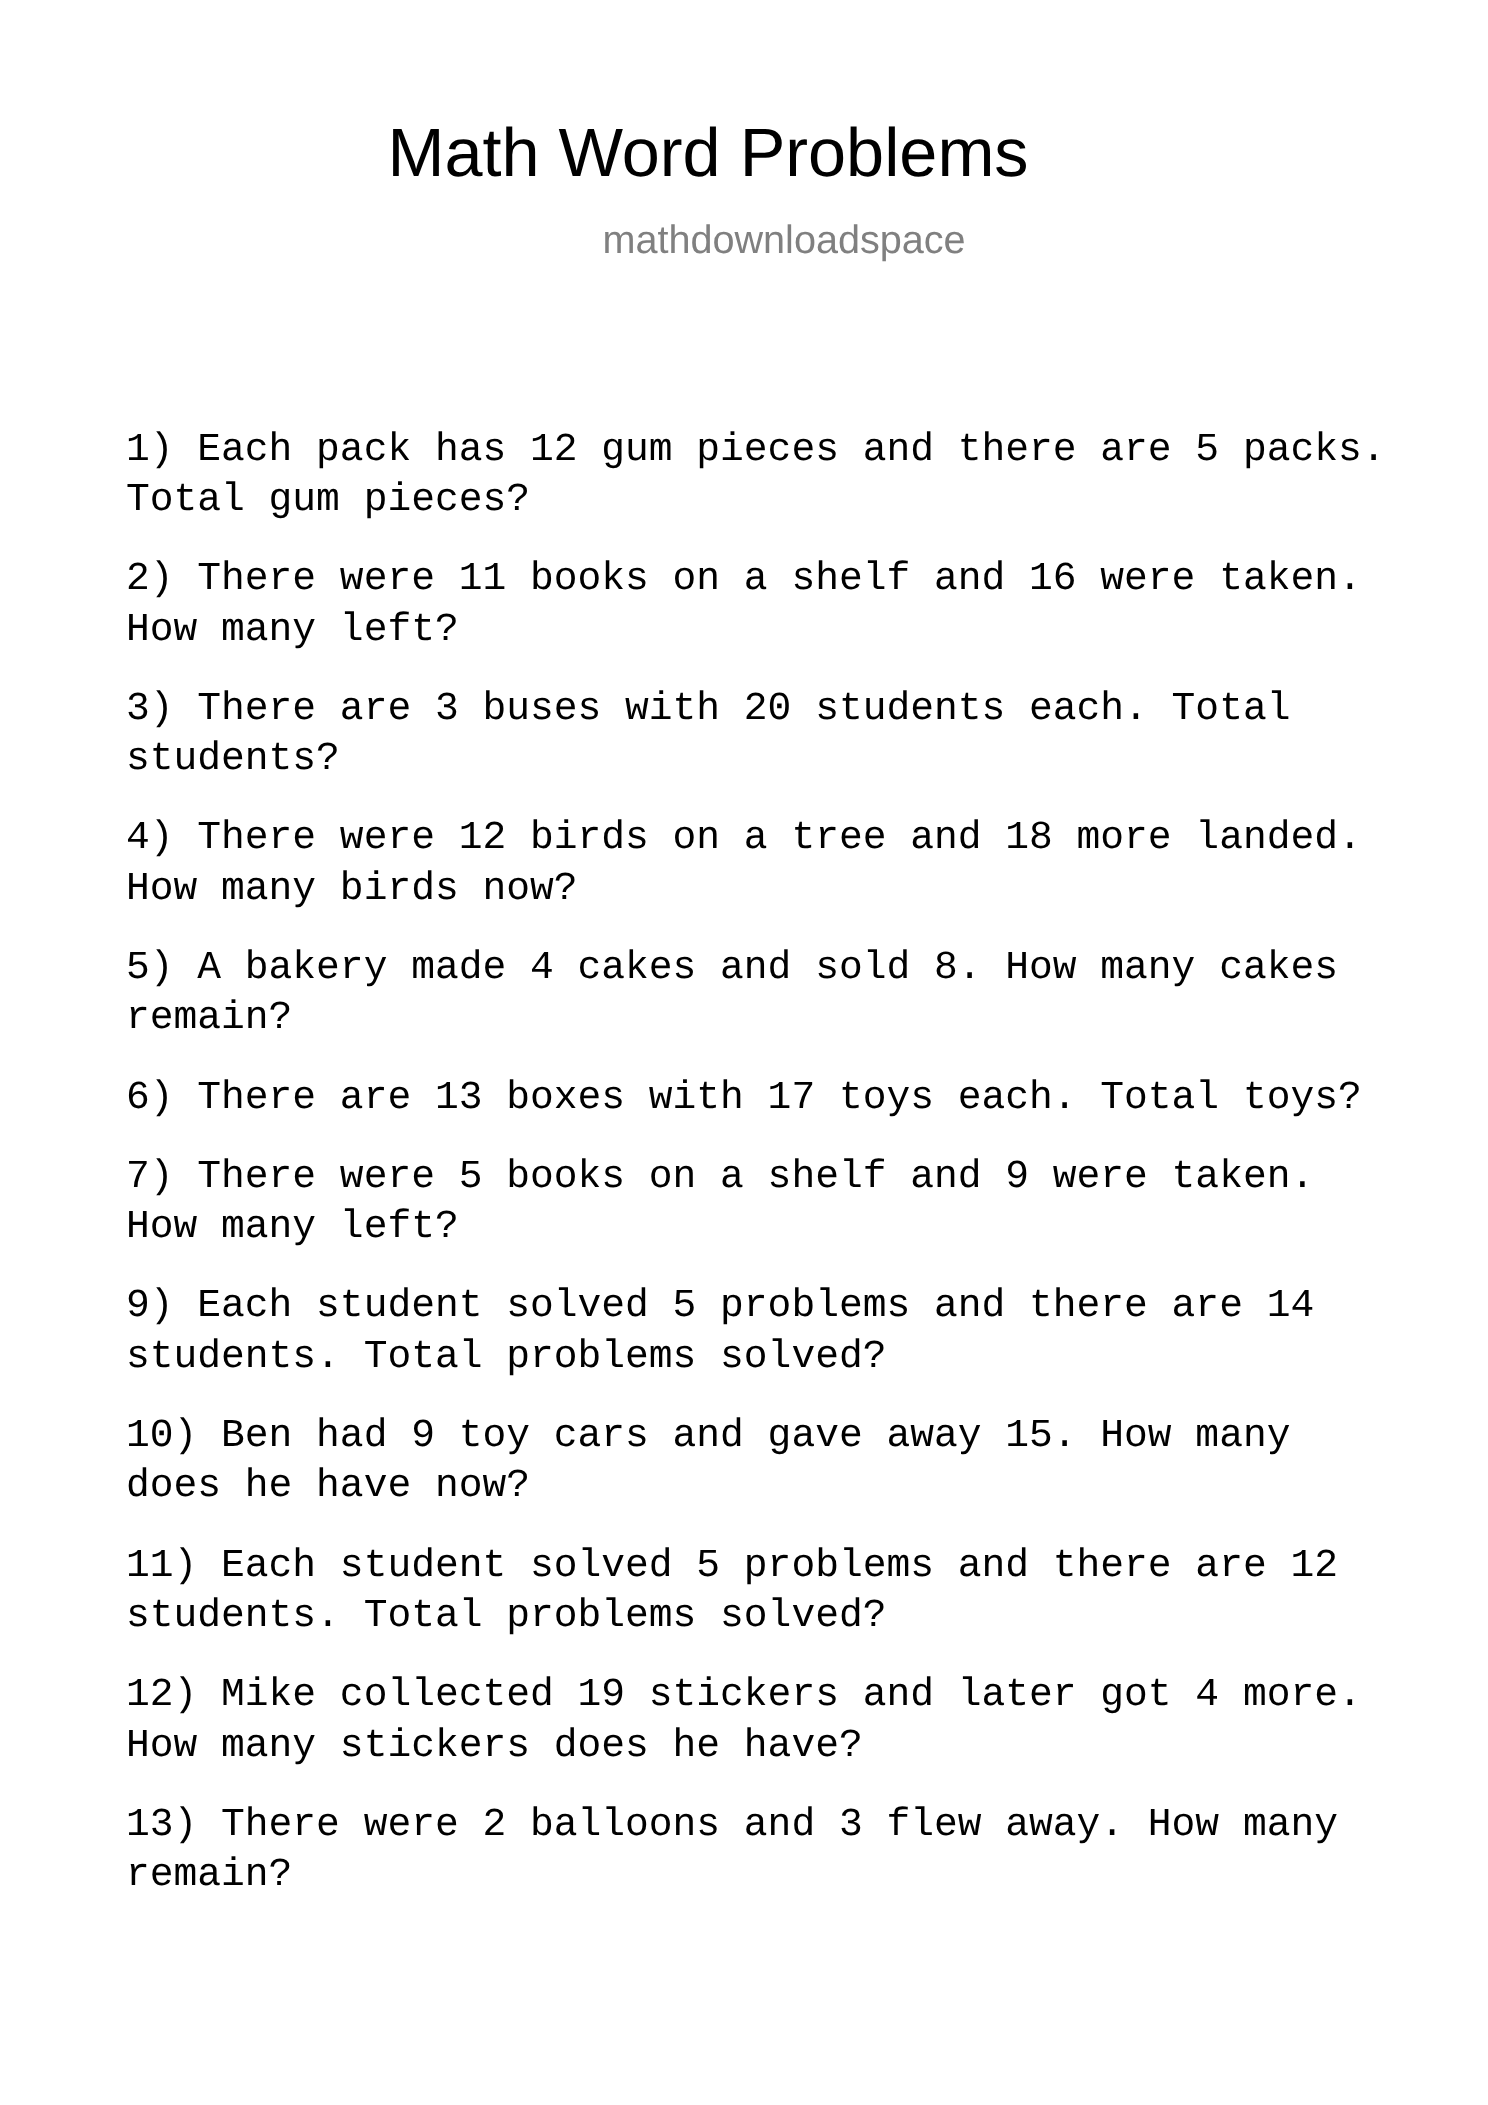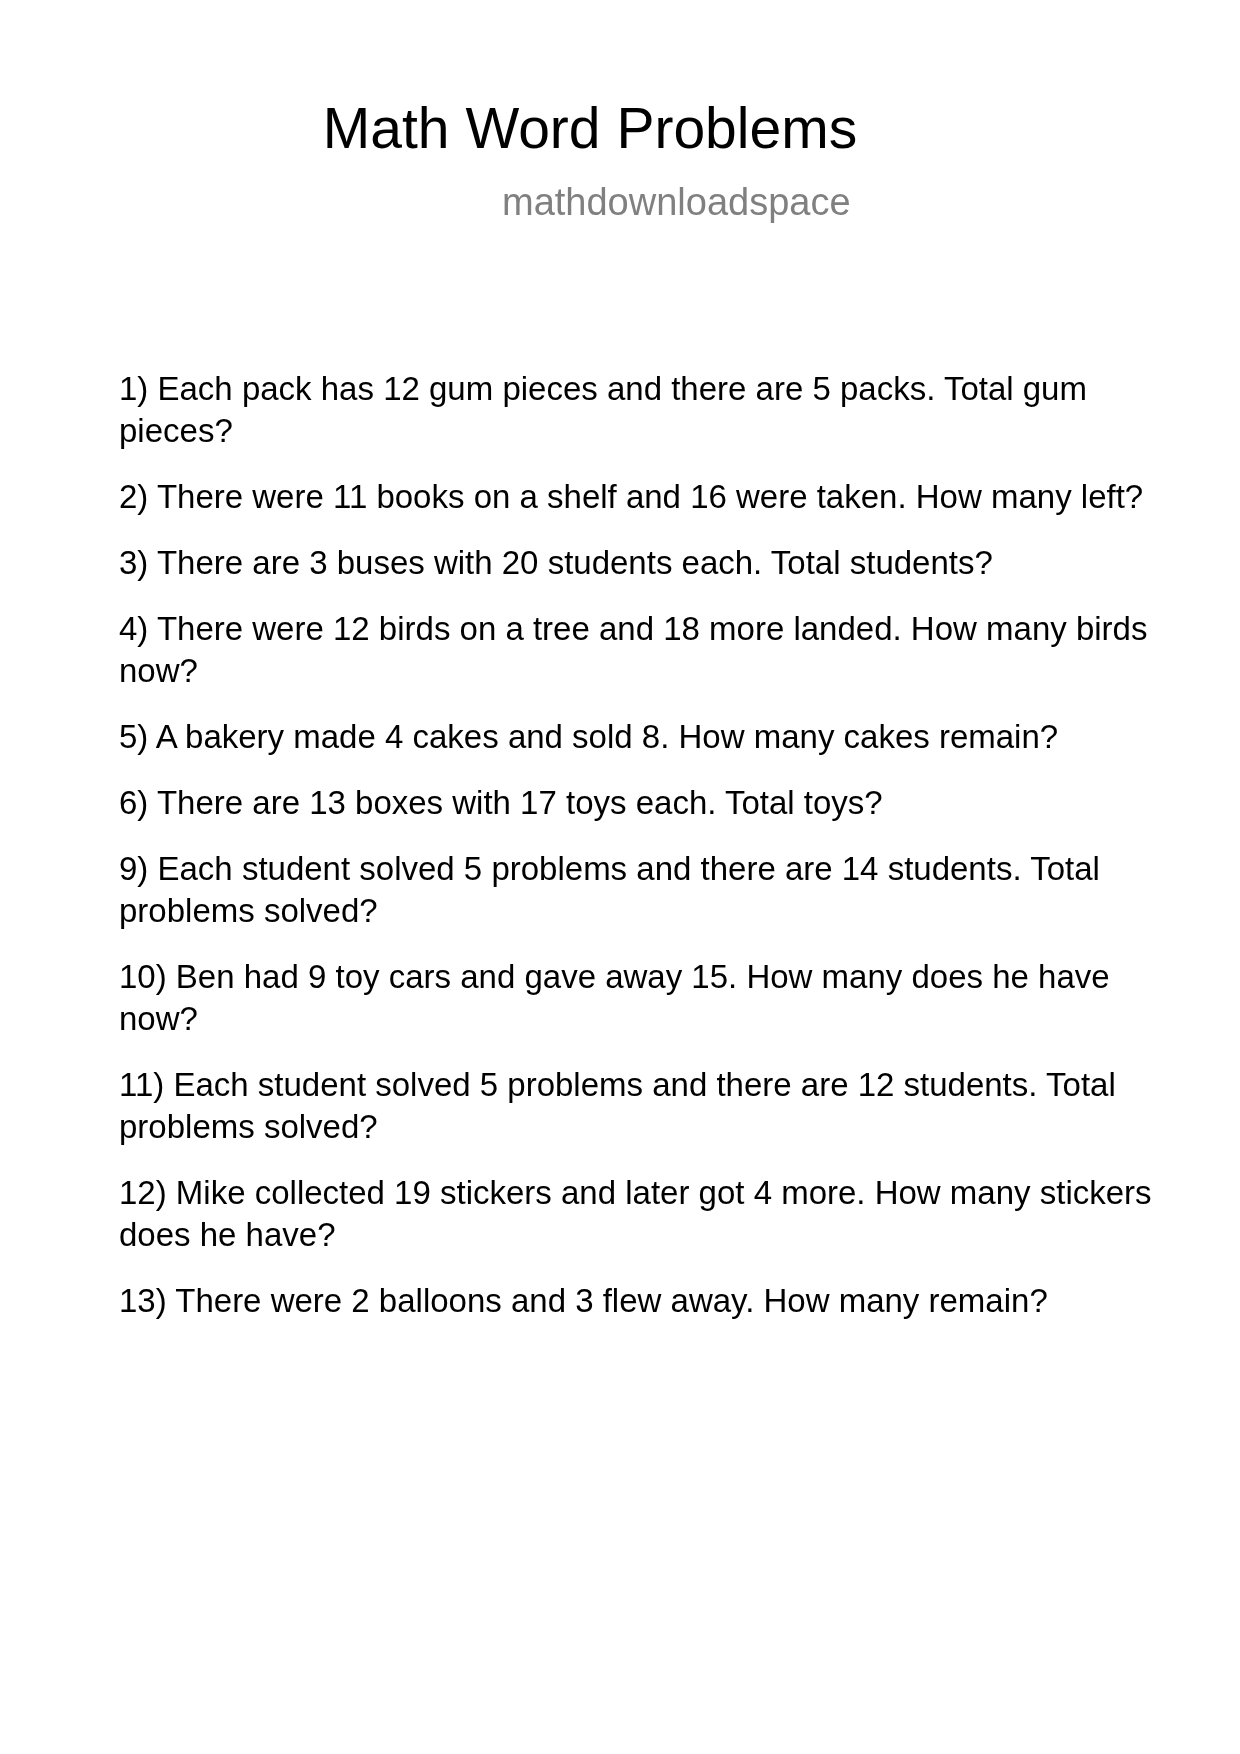--- a/index.html
+++ b/index.html
@@ -2,36 +2,37 @@
 <html><head>
   <meta charset="utf-8">
   <style>
     html, body { margin: 0; padding: 0; background: #ffffff; }
     body { width: 1240px; height: 1754px; position: relative; overflow: hidden;
            font-family: "Liberation Sans", sans-serif; color: #000; }
     .title { position: absolute; left: 0; width: 1240px; top: 96px; margin: 0;
              font-size: 57px; font-weight: normal; text-align: center;
              line-height: 1.15; padding-right: 60px; box-sizing: border-box; }
     .subtitle { position: absolute; left: 502px; top: 180px; margin: 0;
-                font-size: 38px; color: #808080; line-height: 1.2; }
+                font-size: 33px; color: #808080; line-height: 1.2; }
     .problems { position: absolute; left: 101px; top: 350px; width: 1060px;
-                margin: 18px; padding: 0; list-style: none; }
+                margin: 4px; padding: 0; list-style: none; font-family: Liberation Mono, monospace; }
     .problem { font-size: 33px; line-height: 42px; margin: 0 0 24px 0; }
   </style>
 </head>
 <body>
 
 <h1 class="title">Math Word Problems</h1>
 <div class="subtitle">mathdownloadspace</div>
 
 <ol class="problems">
   <li class="problem">1) Each pack has 12 gum pieces and there are 5 packs. Total gum pieces?</li>
   <li class="problem">2) There were 11 books on a shelf and 16 were taken. How many left?</li>
   <li class="problem">3) There are 3 buses with 20 students each. Total students?</li>
   <li class="problem">4) There were 12 birds on a tree and 18 more landed. How many birds now?</li>
   <li class="problem">5) A bakery made 4 cakes and sold 8. How many cakes remain?</li>
   <li class="problem">6) There are 13 boxes with 17 toys each. Total toys?</li>
+  <li class="problem">7) There were 5 books on a shelf and 9 were taken. How many left?</li>
   <li class="problem">9) Each student solved 5 problems and there are 14 students. Total problems solved?</li>
   <li class="problem">10) Ben had 9 toy cars and gave away 15. How many does he have now?</li>
   <li class="problem">11) Each student solved 5 problems and there are 12 students. Total problems solved?</li>
   <li class="problem">12) Mike collected 19 stickers and later got 4 more. How many stickers does he have?</li>
   <li class="problem">13) There were 2 balloons and 3 flew away. How many remain?</li>
 </ol>
 
 </body></html>

